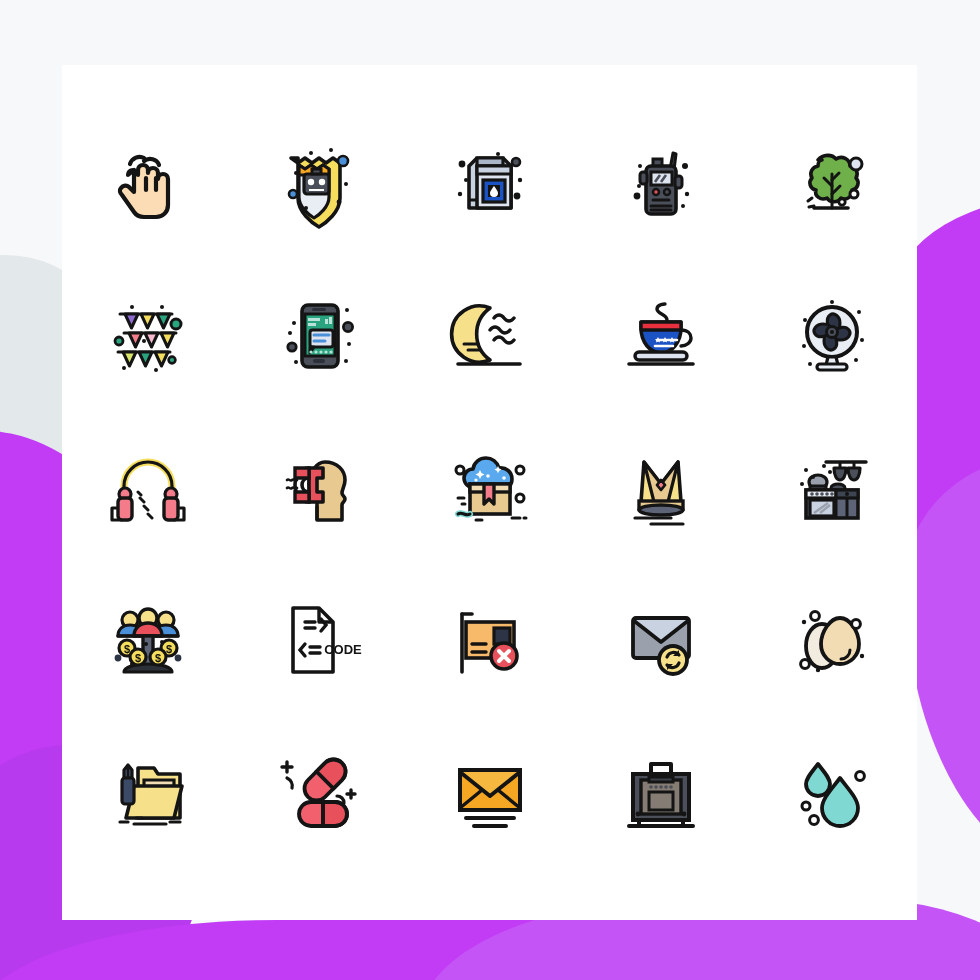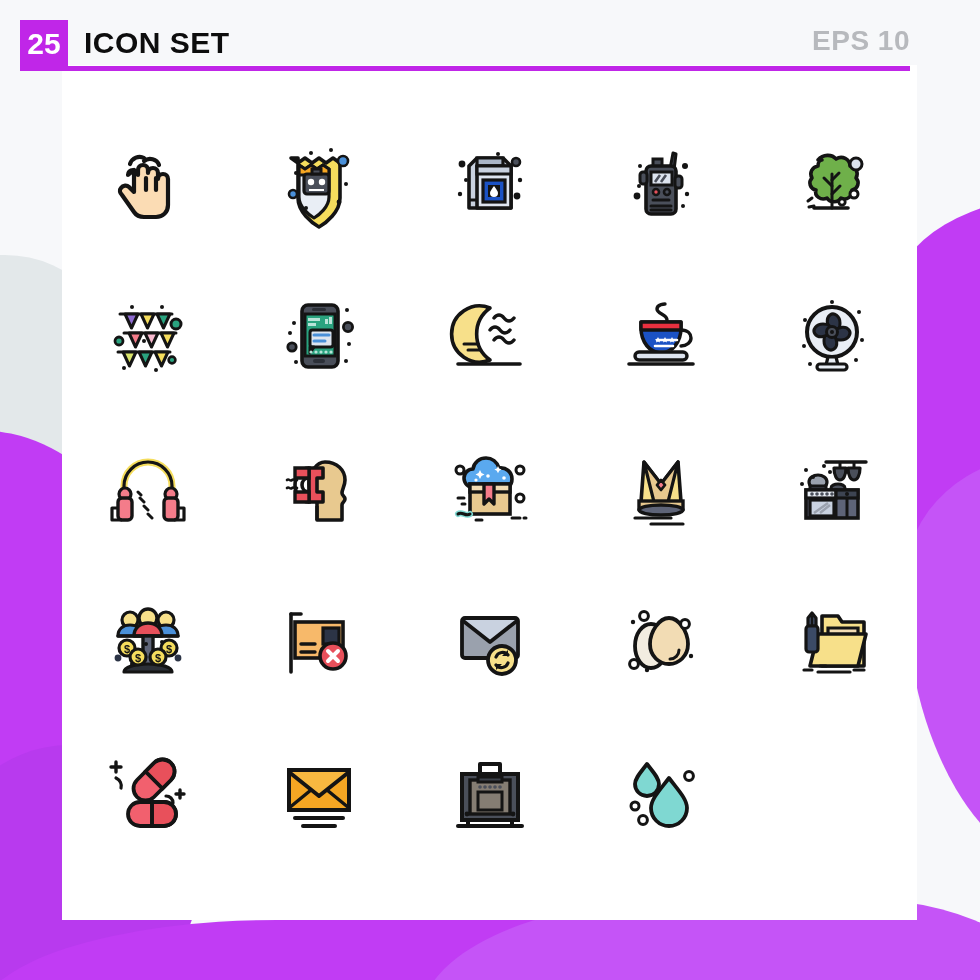--- a/index.html
+++ b/index.html
@@ -137,26 +137,20 @@
   <div class="blob" id="blob-gray"></div>
   <div class="blob" id="blob-left-purple"></div>
   <div class="blob" id="blob-left-purple2"></div>
   <div class="blob" id="blob-right-purple"></div>
   <div class="blob" id="blob-right-purple2"></div>
   <div class="blob" id="blob-bottom"></div>
   <div class="blob" id="blob-bottom-light"></div>
 
   <div id="card"></div>
 
-  <div id="header">
-    <div id="count-badge">25</div>
-    <div id="title">ICON SET</div>
-    <div id="eps-label">EPS 10</div>
-    <div id="rule"></div>
-  </div>
 
   <div id="grid">
 
     <div class="cell">
       <svg width="96" height="96" viewBox="0 0 96 96">
         <g fill="none" stroke="#141414" stroke-width="4.2" stroke-linecap="round" stroke-linejoin="round">
           <path d="M30 28c2-6 9-9 14-6"></path>
           <path d="M44 25c5-4 13-2 15 4"></path>
         </g>
         <path d="M34 34v22l-5-5c-2-2-6-2-8 1-2 2-1 5 1 7l12 17c2 3 6 5 10 5h12c7 0 12-5 12-12V43c0-3-2-5-5-5s-5 2-5 5v-6c0-3-2-5-5-5s-5 2-5 5v-3c0-3-2-5-5-5s-5 2-5 5v5c0-3-2-5-5-5s-5 2-5 5z" fill="#fbdcb4" stroke="#141414" stroke-width="4.2" stroke-linejoin="round"></path>
@@ -506,20 +500,35 @@
           <text x="58" y="70" font-family="'Liberation Sans',sans-serif" font-size="11" font-weight="bold" fill="#141414" text-anchor="middle">$</text>
         </g>
         <circle cx="18" cy="66" r="3.4" fill="#2c3446"></circle>
         <circle cx="78" cy="66" r="3.4" fill="#2c3446"></circle>
         <circle cx="46" cy="52" r="2" fill="#141414"></circle>
         <circle cx="62" cy="50" r="2" fill="#141414"></circle>
         <circle cx="32" cy="72" r="2" fill="#141414"></circle>
       </svg>
     </div>
 
+    <div class="cell">
+      <svg width="96" height="96" viewBox="0 0 96 96">
+        <path d="M22 16h26l14 14v50H22z" fill="#ffffff" stroke="#141414" stroke-width="3.6" stroke-linejoin="round"></path>
+        <path d="M48 16v14h14" fill="none" stroke="#141414" stroke-width="3.4" stroke-linejoin="round"></path>
+        <g stroke="#141414" stroke-width="3.4" stroke-linecap="round" fill="none">
+          <path d="M34 30h10M34 36h10"></path>
+          <path d="M50 27l5 6-5 6"></path>
+        </g>
+        <g stroke="#141414" stroke-width="3.4" stroke-linecap="round" fill="none">
+          <path d="M34 52l-5 6 5 6"></path>
+          <path d="M39 55h10M39 61h10"></path>
+        </g>
+        <text x="72" y="62" font-family="'Liberation Sans',sans-serif" font-size="13" font-weight="bold" fill="#141414" text-anchor="middle">CODE</text>
+      </svg>
+    </div>
 
     <div class="cell">
       <svg width="96" height="96" viewBox="0 0 96 96">
         <path d="M20 22v58" stroke="#141414" stroke-width="3.6" stroke-linecap="round"></path>
         <path d="M20 22h10" stroke="#141414" stroke-width="3.6" stroke-linecap="round"></path>
         <rect x="24" y="30" width="48" height="36" fill="#f7b96a" stroke="#141414" stroke-width="3.6"></rect>
         <rect x="52" y="36" width="16" height="16" fill="#2c3446" stroke="#141414" stroke-width="3.2"></rect>
         <g stroke="#141414" stroke-width="3.4" stroke-linecap="round">
           <path d="M30 52h14M30 60h14"></path>
         </g>

